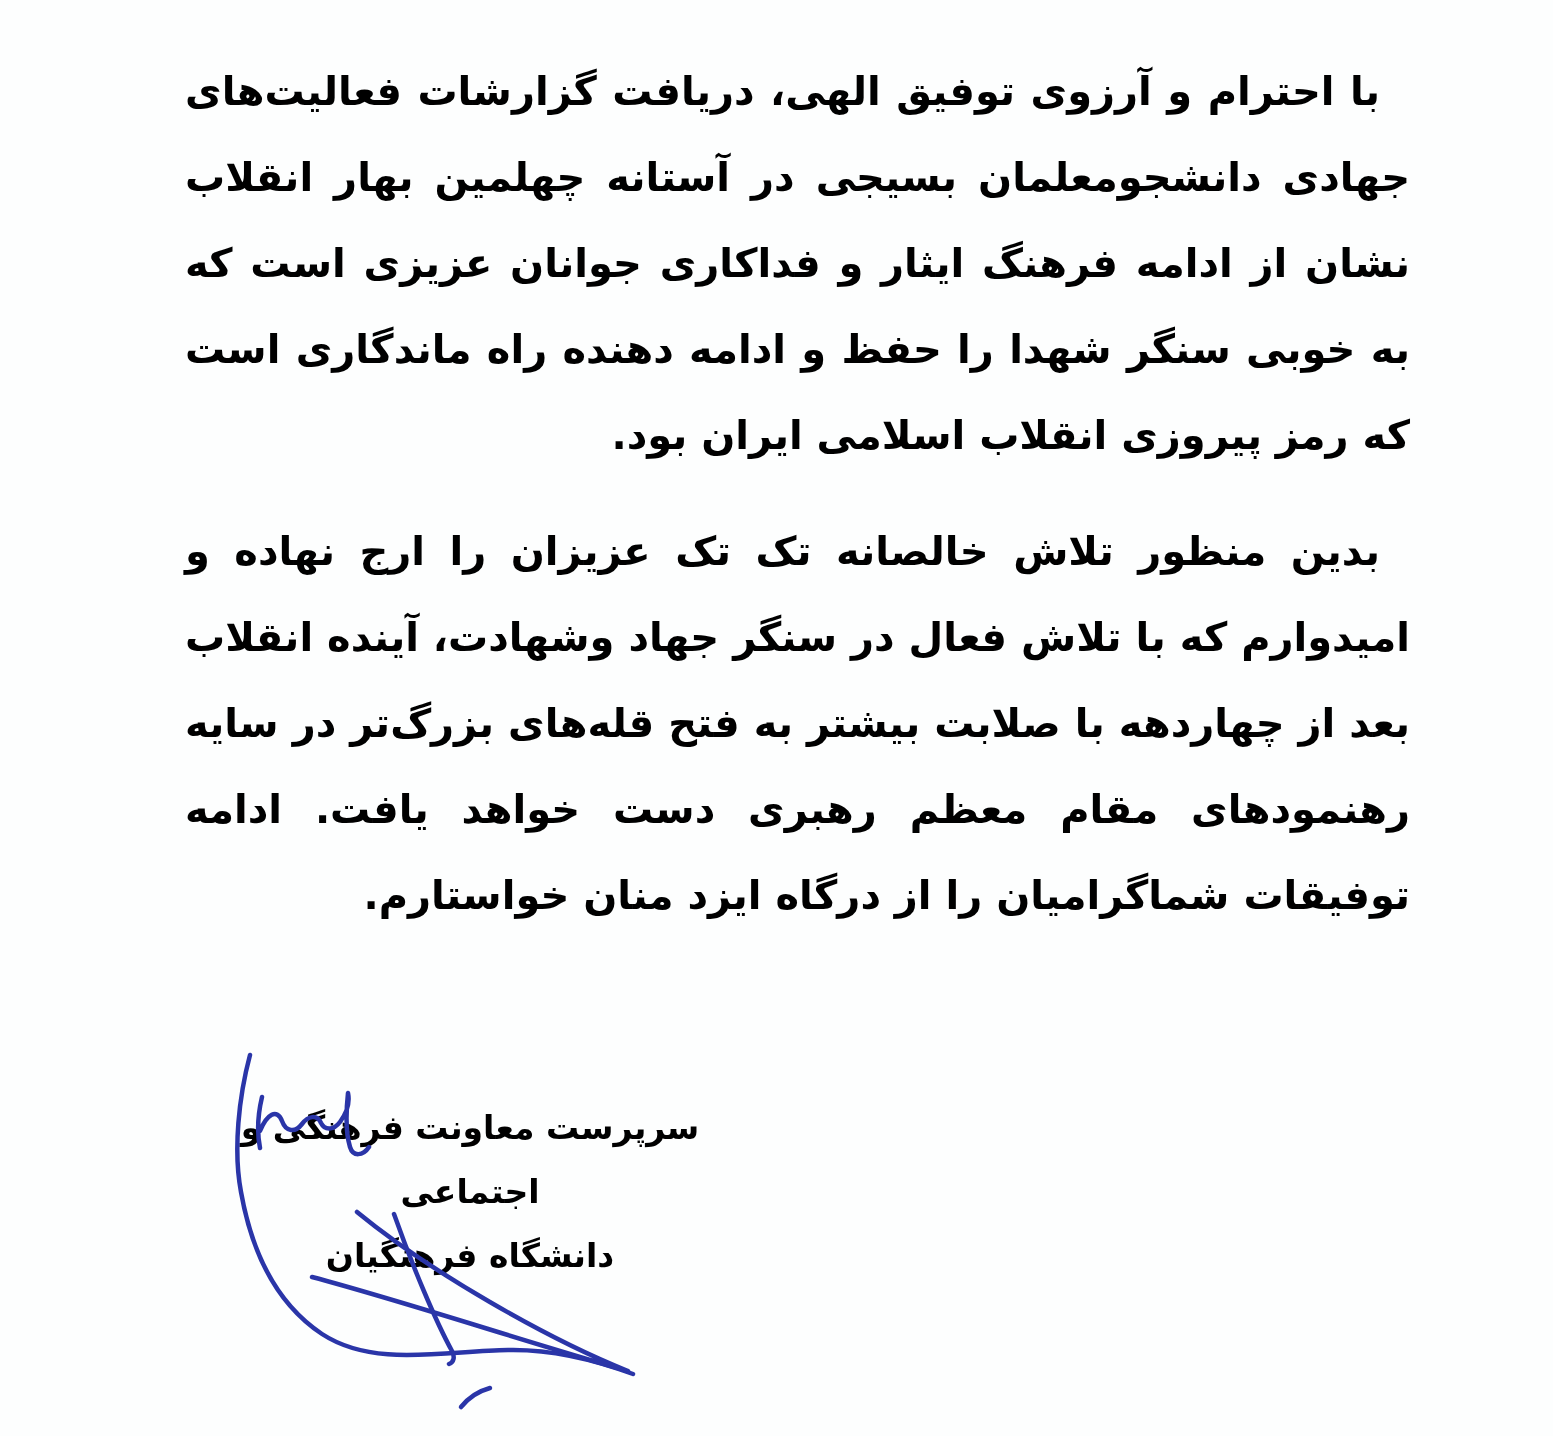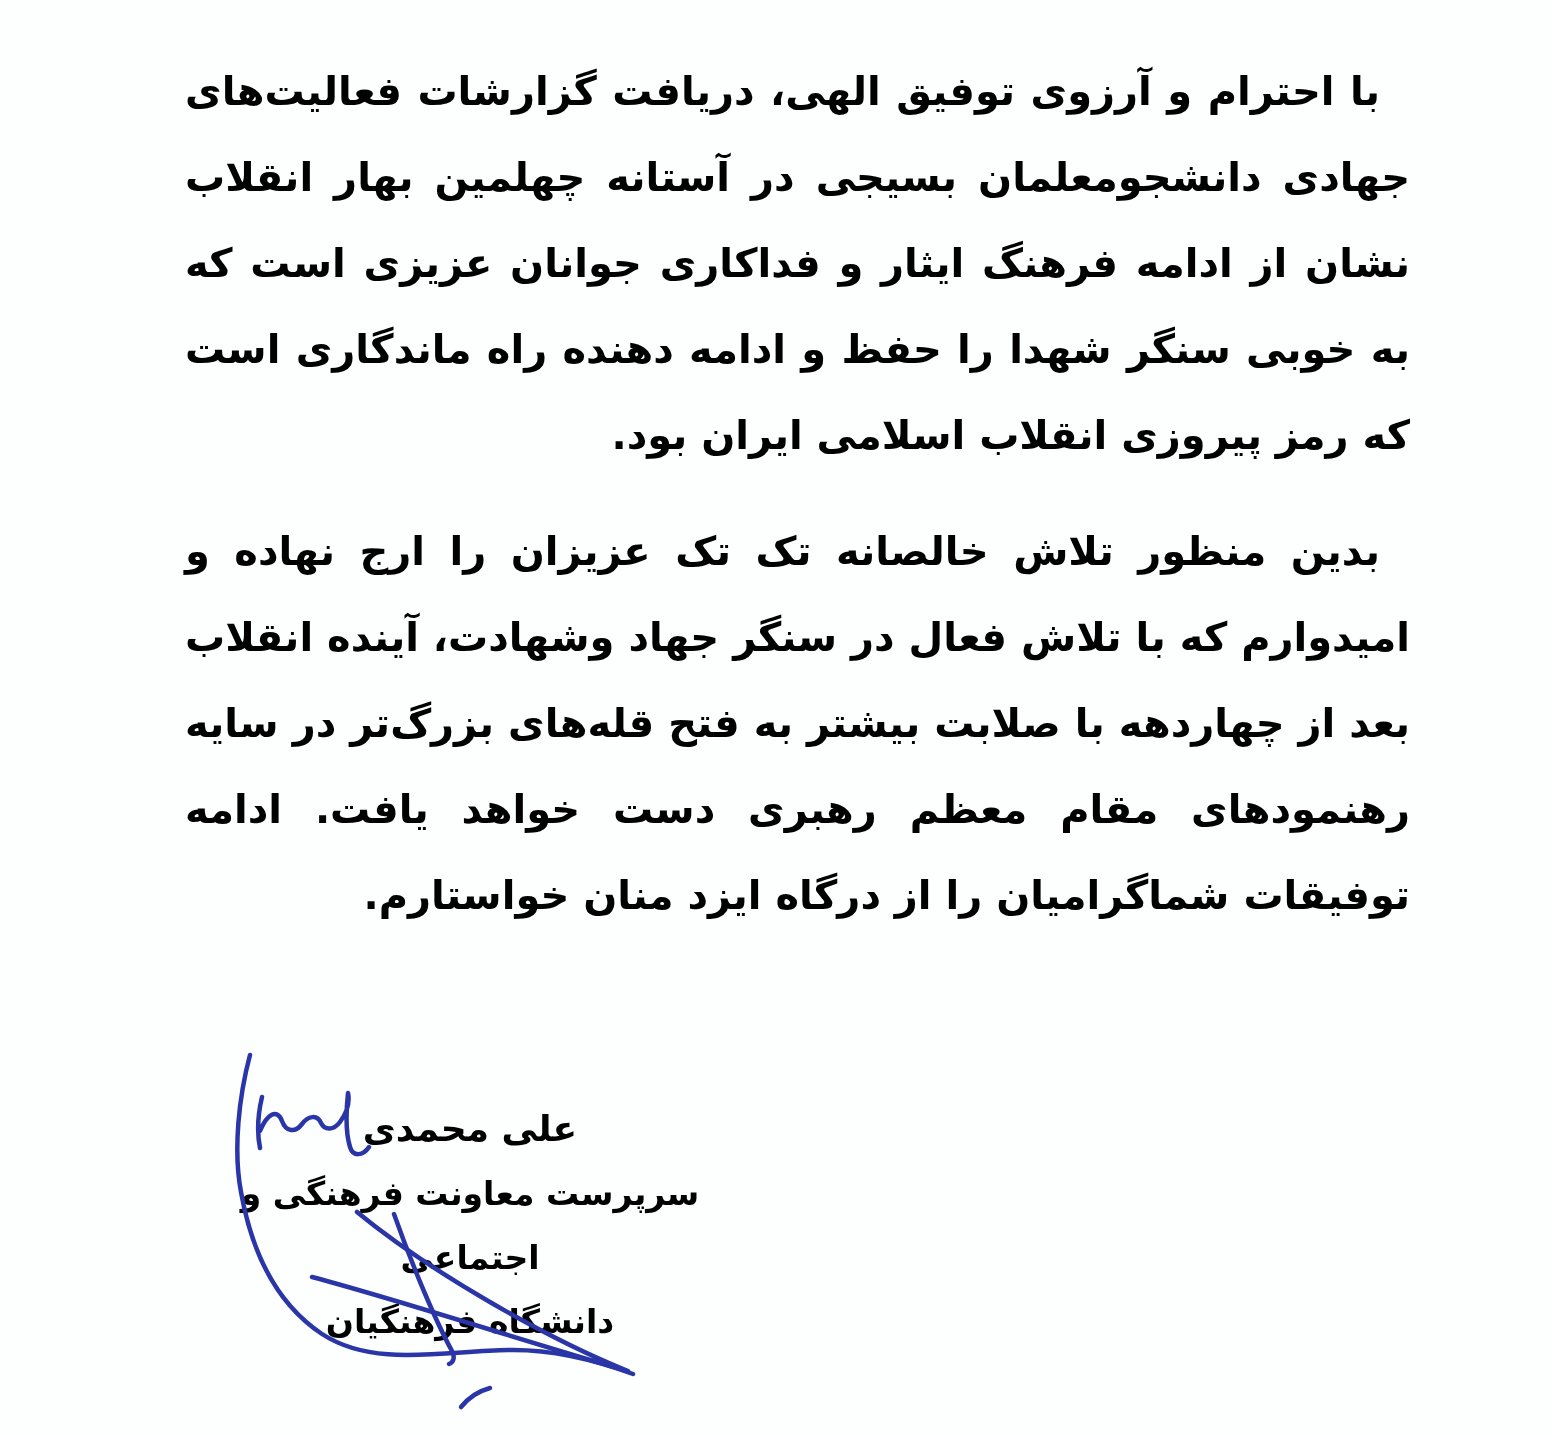--- a/index.html
+++ b/index.html
@@ -66,21 +66,20 @@
 <body>
 
 <div class="page">
 
   <div class="letter-body">
     <p>با احترام و آرزوی توفیق الهی، دریافت گزارشات فعالیت‌های جهادی دانشجومعلمان بسیجی در آستانه چهلمین بهار انقلاب نشان از ادامه فرهنگ ایثار و فداکاری جوانان عزیزی است که به خوبی سنگر شهدا را حفظ و ادامه دهنده راه ماندگاری است که رمز پیروزی انقلاب اسلامی ایران بود.</p>
     <p>بدین منظور تلاش خالصانه تک تک عزیزان را ارج نهاده و امیدوارم که با تلاش فعال در سنگر جهاد وشهادت، آینده انقلاب بعد از چهاردهه با صلابت بیشتر به فتح قله‌های بزرگ‌تر در سایه رهنمودهای مقام معظم رهبری دست خواهد یافت. ادامه توفیقات شماگرامیان را از درگاه ایزد منان خواستارم.</p>
   </div>
 
   <div class="signature-block">
-    <div class="signature-name">علی محمدی</div>
     <div class="signature-title">سرپرست معاونت فرهنگی و اجتماعی</div>
     <div class="signature-title">دانشگاه فرهنگیان</div>
   </div>
 
   <svg class="signature-ink-svg" viewBox="0 0 1553 1436" xmlns="http://www.w3.org/2000/svg">
     <g fill="none" stroke-width="4.5" stroke-linecap="round" stroke-linejoin="round" stroke="#2a35a8">
 
       <path d="M 250,1055 C 239,1096 233,1150 241,1192 C 251,1248 274,1302 322,1334 C 374,1368 444,1351 508,1350 C 556,1349 598,1361 633,1374"></path>
 
       <path d="M 262,1097 C 258,1114 257,1133 260,1148 M 260,1131 C 267,1114 277,1108 282,1121 C 286,1132 295,1133 302,1124 C 308,1116 317,1114 321,1123 C 325,1131 334,1130 340,1122 C 346,1114 350,1103 348,1093 C 346,1112 346,1134 350,1147 C 353,1157 363,1156 369,1147"></path>

